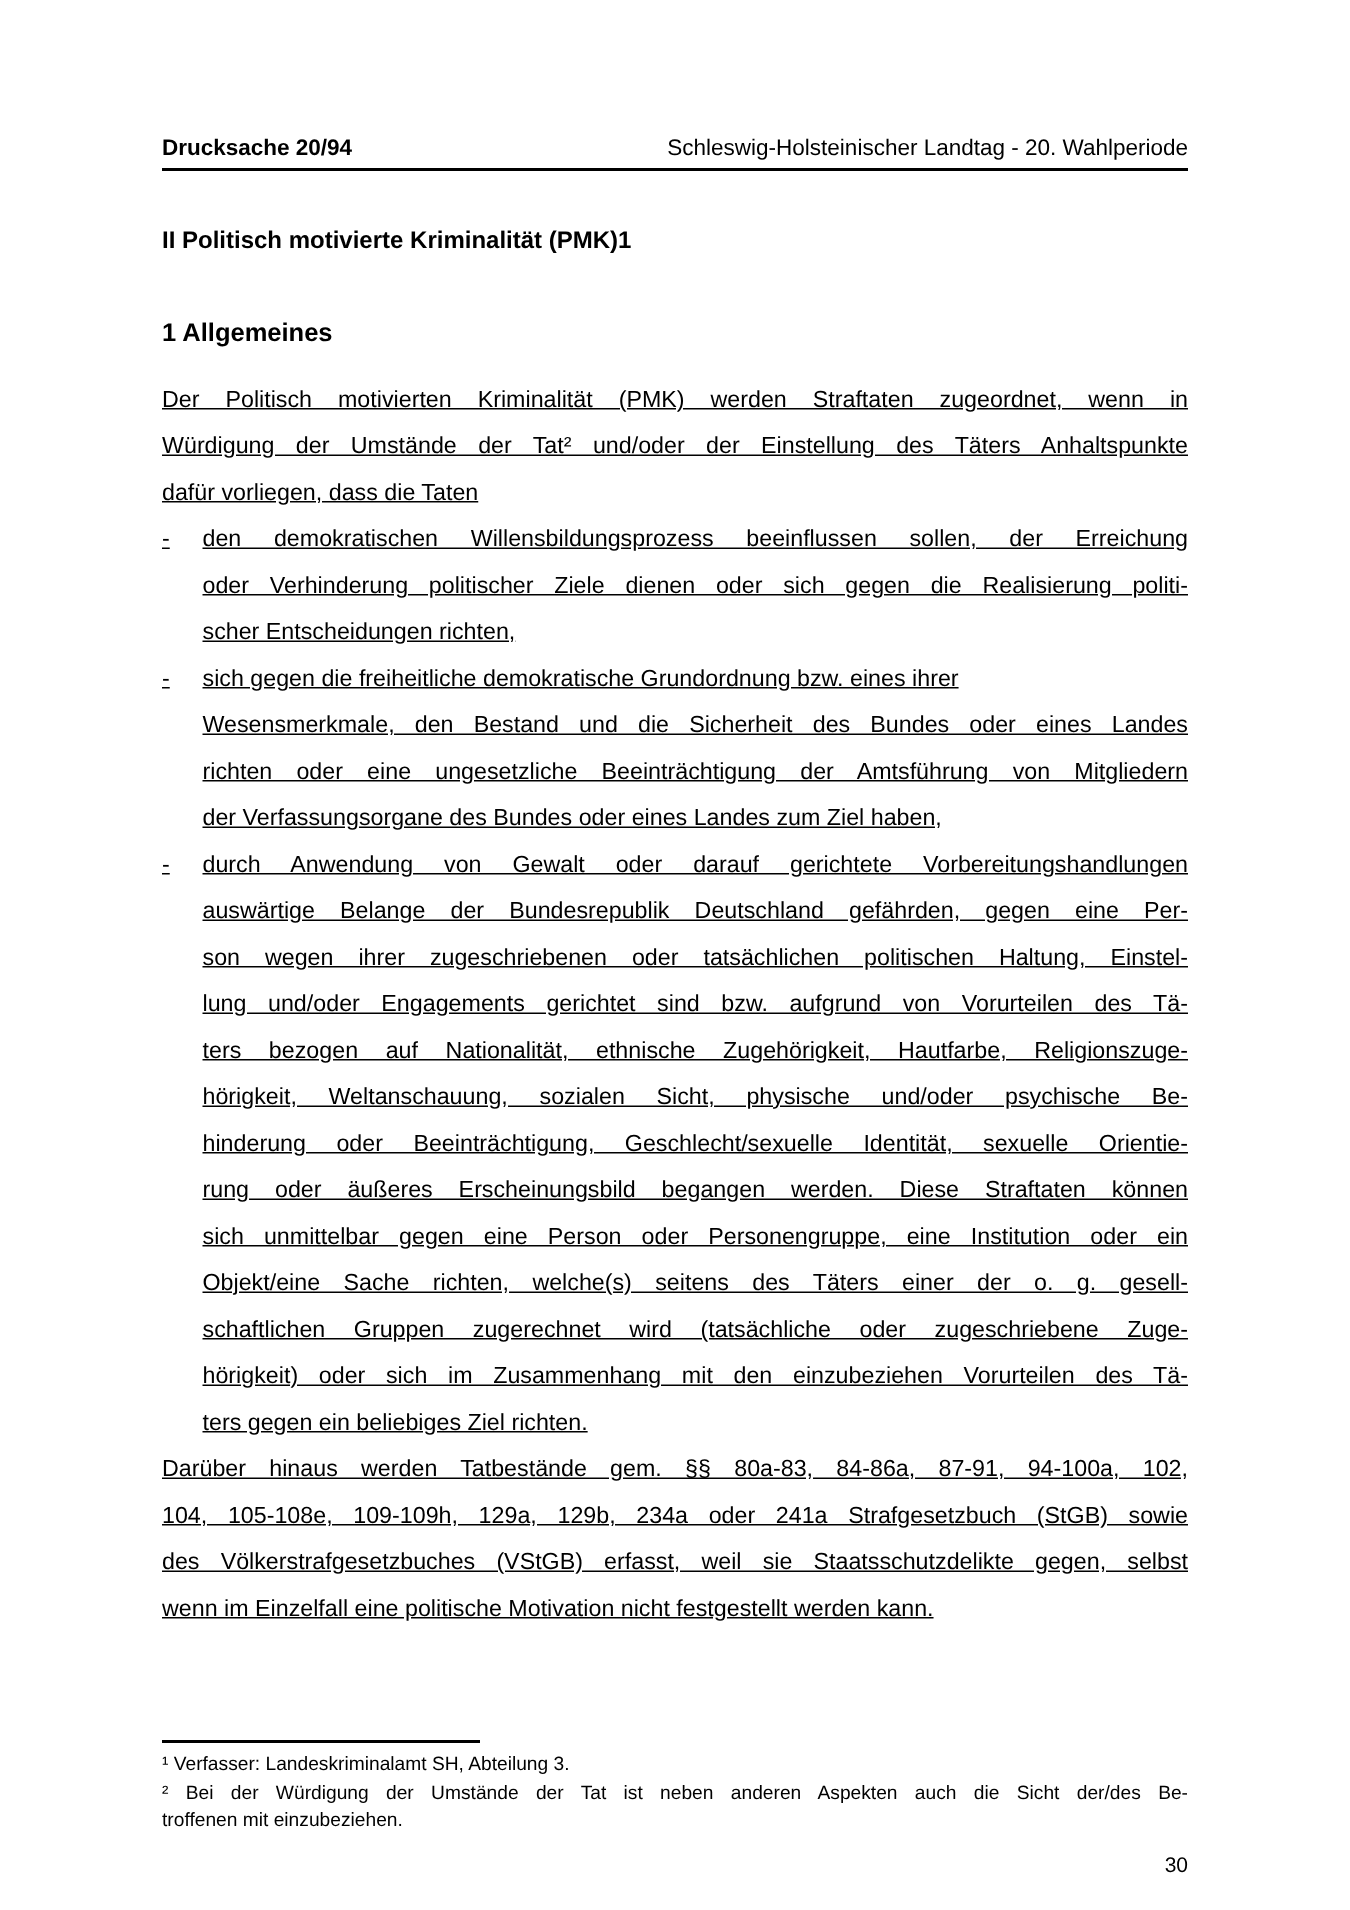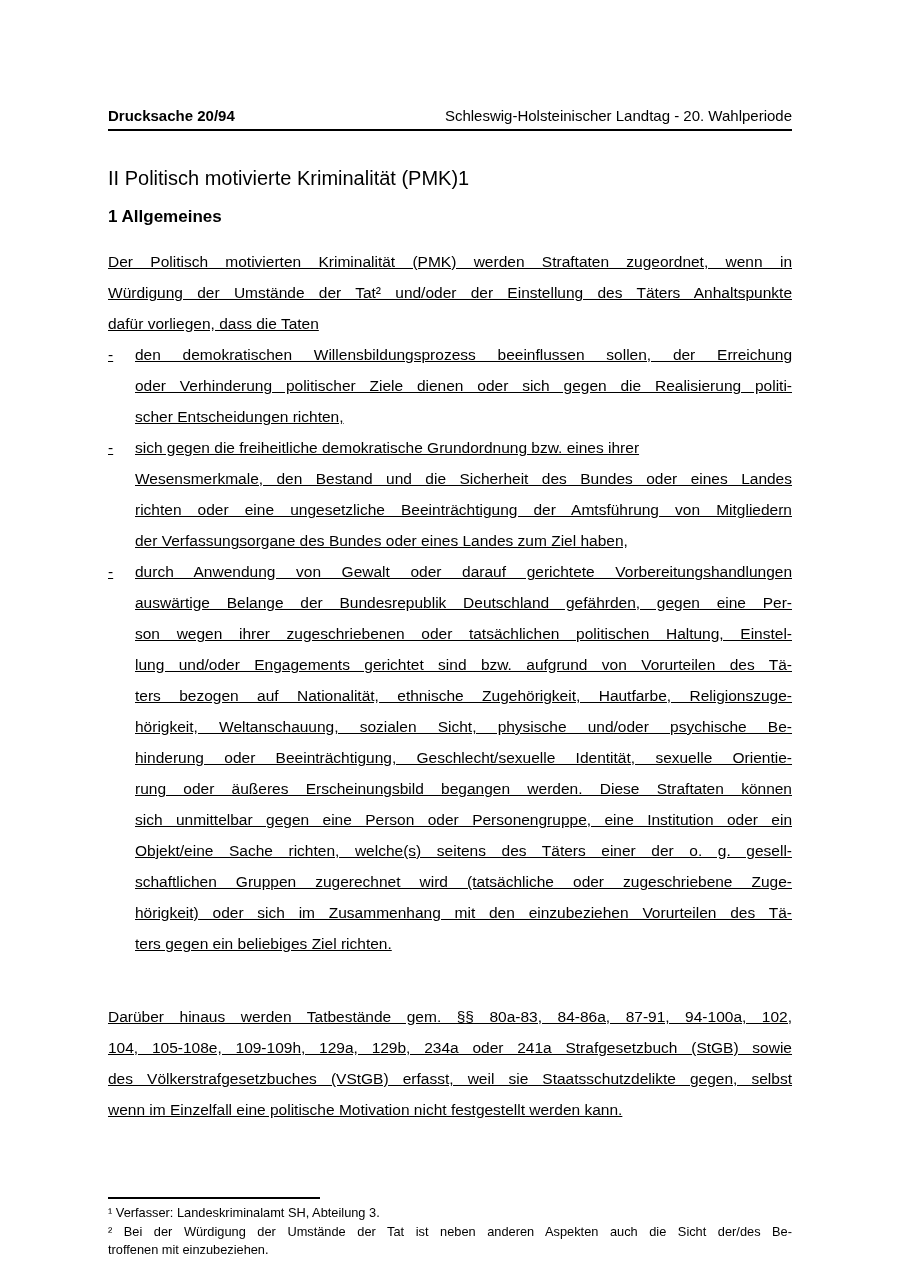--- a/index.html
+++ b/index.html
@@ -10,55 +10,55 @@
   body {
     font-family: "Liberation Sans", sans-serif;
     color: #000000;
   }
   .page {
     position: relative;
     width: 900px;
     height: 1273px;
     background: #ffffff;
     box-sizing: border-box;
-    padding: 75px 108px 0 108px;
+    padding: 58px 108px 0 108px;
     overflow: hidden;
   }
   .doc-header {
     display: flex;
     justify-content: space-between;
     align-items: flex-end;
     border-bottom: 2px solid #000000;
     padding-bottom: 5px;
     font-size: 15px;
     line-height: 17px;
   }
   .doc-header .hdr-left { font-weight: bold; }
   .doc-header .hdr-right { font-weight: normal; margin-top: 32px; }
 
   .doc-title {
     margin-top: 36px;
-    font-size: 20px;
-    font-weight: normal;
+    font-size: 16px;
+    font-weight: bold;
     line-height: 22px;
   }
   .section-heading {
-    margin-top: 17px;
+    margin-top: 39px;
     font-size: 17px;
     font-weight: bold;
     line-height: 21px;
   }
 
   .bodytext {
     font-size: 15.5px;
     line-height: 31px;
     text-decoration: underline;
   }
   .para { margin-top: 19px; }
-  .closing { margin-top: 42px; }
+  .closing { }
 
   .tline {
     text-align: justify;
     text-align-last: justify;
   }
   .tline.ragged {
     text-align-last: left;
   }
 
   .list-item {

